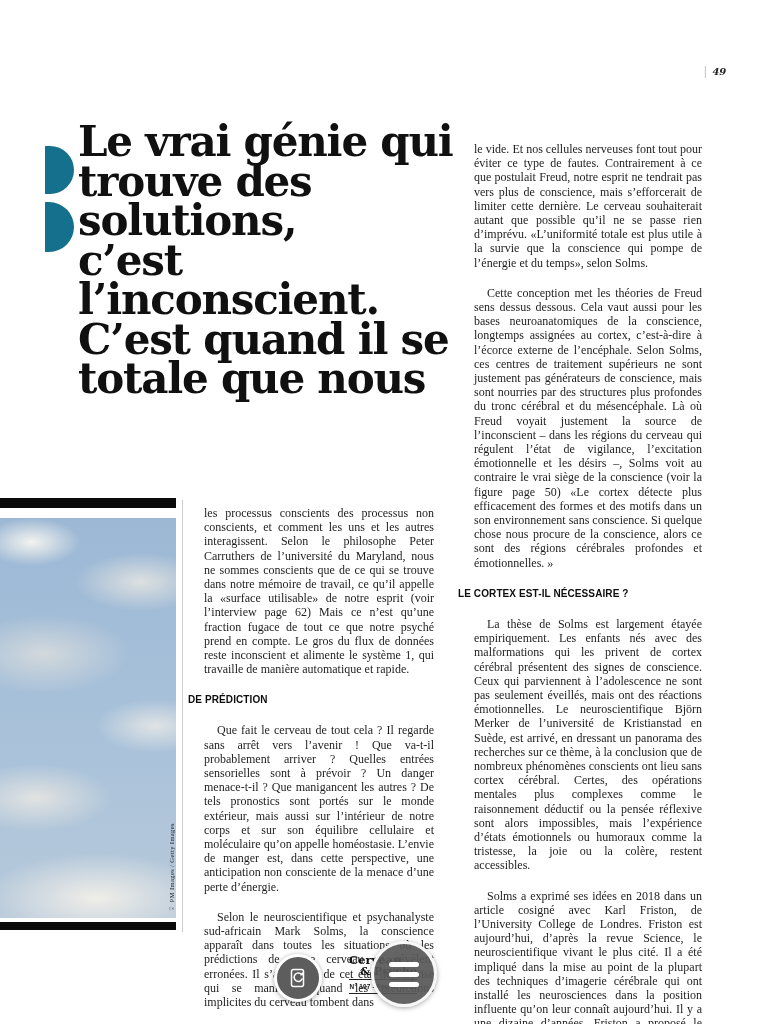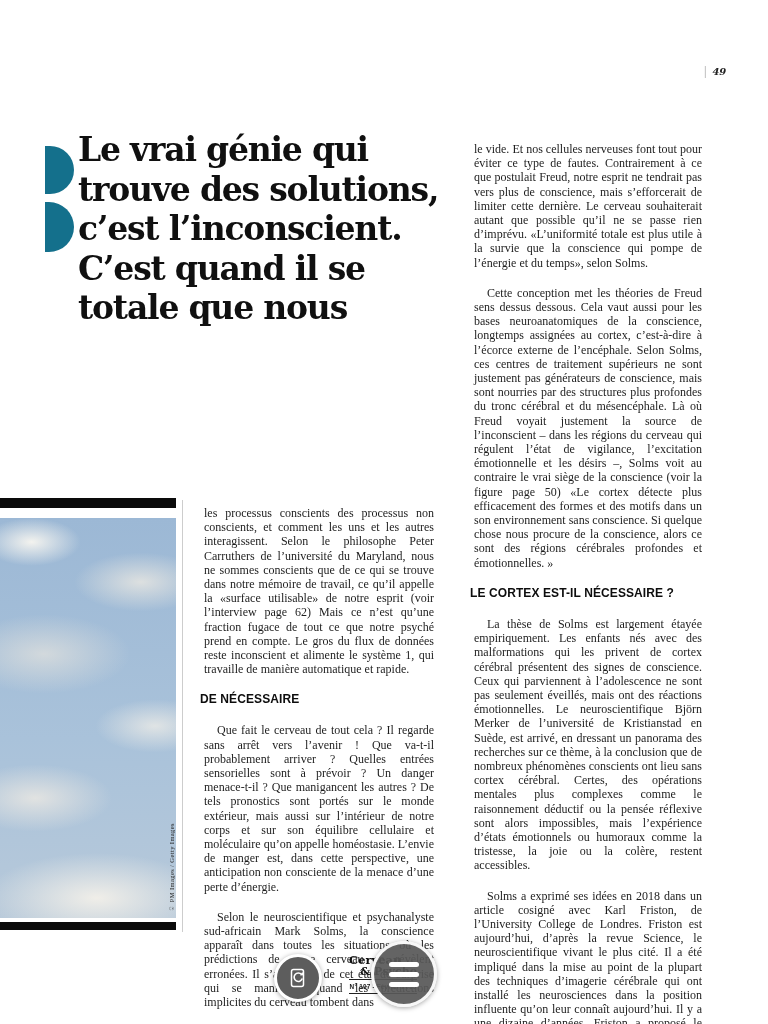--- a/index.html
+++ b/index.html
@@ -12,23 +12,23 @@
   .pagenum{position:absolute;top:64px;left:704px;font-size:13px;color:#222;
     display:flex;align-items:center;gap:6px;}
   .pagenum .pipe{color:#999;font-size:12px;}
   .pagenum .num{font-family:"DejaVu Serif",serif;font-style:italic;font-weight:700;font-size:10px;}
 
   
   .quote-marks{position:absolute;left:45px;top:146px;width:30px;}
   .qmark{width:29px;height:50px;background:#14708c;border-radius:0 29px 29px 0;margin-bottom:8px;}
   .qmark.q1{height:48px;}
   .pullquote{
-    position:absolute;left:78px;top:130px;width:382px;
+    position:absolute;left:78px;top:122px;width:382px;
     font-family:"DejaVu Serif",serif;font-weight:700;color:#101010;
-    font-size:33px;line-height:39.5px;letter-spacing:-1.2px;
+    font-size:42px;line-height:39.5px;letter-spacing:-1.2px;
   }
 
   
   .photo-wrap{position:absolute;left:0;top:498px;width:176px;}
   .bar{width:176px;background:#0a0a0a;}
   .bar.top{height:10px;margin-bottom:10px;}
   .bar.bottom{height:8px;margin-top:4px;}
   .sky-photo{
     position:relative;width:176px;height:400px;
     background-color:#a6c0d9;
@@ -48,23 +48,23 @@
   }
   .fold-line{position:absolute;left:182px;top:500px;width:1px;height:432px;background:#cdcdcd;}
 
   
   .col{position:absolute;font-size:12px;line-height:14.2px;text-align:justify;color:#1d1d1d;}
   .col-middle{left:188px;top:490px;width:262px;}
   .col-right{left:458px;top:126px;width:260px;}
   .col p{margin:16px;}
   .col p.indent{text-indent:13px;}
   .col .sect-head{
-    font-family:"Liberation Sans",sans-serif;font-weight:700;font-size:12px;
+    font-family:"Liberation Sans",sans-serif;font-weight:700;font-size:10px;
     line-height:15px;color:#0d0d0d;letter-spacing:.1px;text-align:left;
-    margin:10px 0 4px 12px;
+    margin:10px 0 4px 0;
   }
   .ital{}
   .cont-dots{color:#1585a5;font-size:11px;letter-spacing:1.5px;white-space:nowrap;}
 
   
   .footer-logo{position:absolute;left:349px;top:955px;width:68px;z-index:1;color:#111;}
   .logo-name{font-family:"DejaVu Serif",serif;font-weight:700;font-size:11.5px;line-height:11px;}
   .logo-name .l2{display:block;text-align:right;font-size:11px;}
   .logo-rule{height:1px;background:#222;margin:2px 0;}
   .logo-issue{font-family:"Liberation Sans",sans-serif;font-weight:700;font-size:6.4px;
@@ -105,21 +105,21 @@
     <div class="sky-photo">
       <span class="photo-credit">© PM Images / Getty Images</span>
     </div>
     <div class="bar bottom"></div>
   </div>
   <div class="fold-line"></div>
 
   <div class="col col-middle">
     <p><span>les processus conscients des processus non conscients, et comment les uns et les autres interagissent. Selon le philosophe Peter Carruthers de l’université du Maryland, nous ne sommes conscients que de ce qui se trouve dans notre mémoire de travail, ce qu’il appelle la «surface utilisable» de notre esprit </span><span class="ital">(voir l’interview page 62)</span><span> Mais ce n’est qu’une fraction fugace de tout ce que notre psyché prend en compte. Le gros du flux de données reste inconscient et alimente le système 1, qui travaille de manière automatique et rapide.</span></p>
     <div class="sect-head">
-      <div>DE NÉCESSAIRE</div>
+      <div>DE PRÉDICTION</div>
     </div>
     <p class="indent">Que fait le cerveau de tout cela ? Il regarde sans arrêt vers l’avenir ! Que va-t-il probablement arriver ? Quelles entrées sensorielles sont à prévoir ? Un danger menace-t-il ? Que manigancent les autres ? De tels pronostics sont portés sur le monde extérieur, mais aussi sur l’intérieur de notre corps et sur son équilibre cellulaire et moléculaire qu’on appelle homéostasie. L’envie de manger est, dans cette perspective, une anticipation non consciente de la menace d’une perte d’énergie.</p>
     <p class="indent">Selon le neuroscientifique et psychanalyste sud-africain Mark Solms, la conscience apparaît dans toutes les situations où les prédictions de notre cerveau se révèlent erronées. Il s’agit alors de cet état de surprise qui se manifeste quand les prédictions implicites du cerveau tombent dans</p>
   </div>
 
   <div class="col col-right">
     <p>le vide. Et nos cellules nerveuses font tout pour éviter ce type de fautes. Contrairement à ce que postulait Freud, notre esprit ne tendrait pas vers plus de conscience, mais s’efforcerait de limiter cette dernière. Le cerveau souhaiterait autant que possible qu’il ne se passe rien d’imprévu. «L’uniformité totale est plus utile à la survie que la conscience qui pompe de l’énergie et du temps», selon Solms.</p>
     <p class="indent"><span>Cette conception met les théories de Freud sens dessus dessous. Cela vaut aussi pour les bases neuroanatomiques de la conscience, longtemps assignées au cortex, c’est-à-dire à l’écorce externe de l’encéphale. Selon Solms, ces centres de traitement supérieurs ne sont justement pas générateurs de conscience, mais sont nourries par des structures plus profondes du tronc cérébral et du mésencéphale. Là où Freud voyait justement la source de l’inconscient – dans les régions du cerveau qui régulent l’état de vigilance, l’excitation émotionnelle et les désirs –, Solms voit au contraire le vrai siège de la conscience </span><span class="ital">(voir la figure page 50)</span><span> «Le cortex détecte plus efficacement des formes et des motifs dans un son environnement sans conscience. Si quelque chose nous procure de la conscience, alors ce sont des régions cérébrales profondes et émotionnelles. »</span></p>
     <div class="sect-head">LE CORTEX EST-IL NÉCESSAIRE ?</div>
     <p class="indent">La thèse de Solms est largement étayée empiriquement. Les enfants nés avec des malformations qui les privent de cortex cérébral présentent des signes de conscience. Ceux qui parviennent à l’adolescence ne sont pas seulement éveillés, mais ont des réactions émotionnelles. Le neuroscientifique Björn Merker de l’université de Kristianstad en Suède, est arrivé, en dressant un panorama des recherches sur ce thème, à la conclusion que de nombreux phénomènes conscients ont lieu sans cortex cérébral. Certes, des opérations mentales plus complexes comme le raisonnement déductif ou la pensée réflexive sont alors impossibles, mais l’expérience d’états émotionnels ou humoraux comme la tristesse, la joie ou la colère, restent accessibles.</p>

